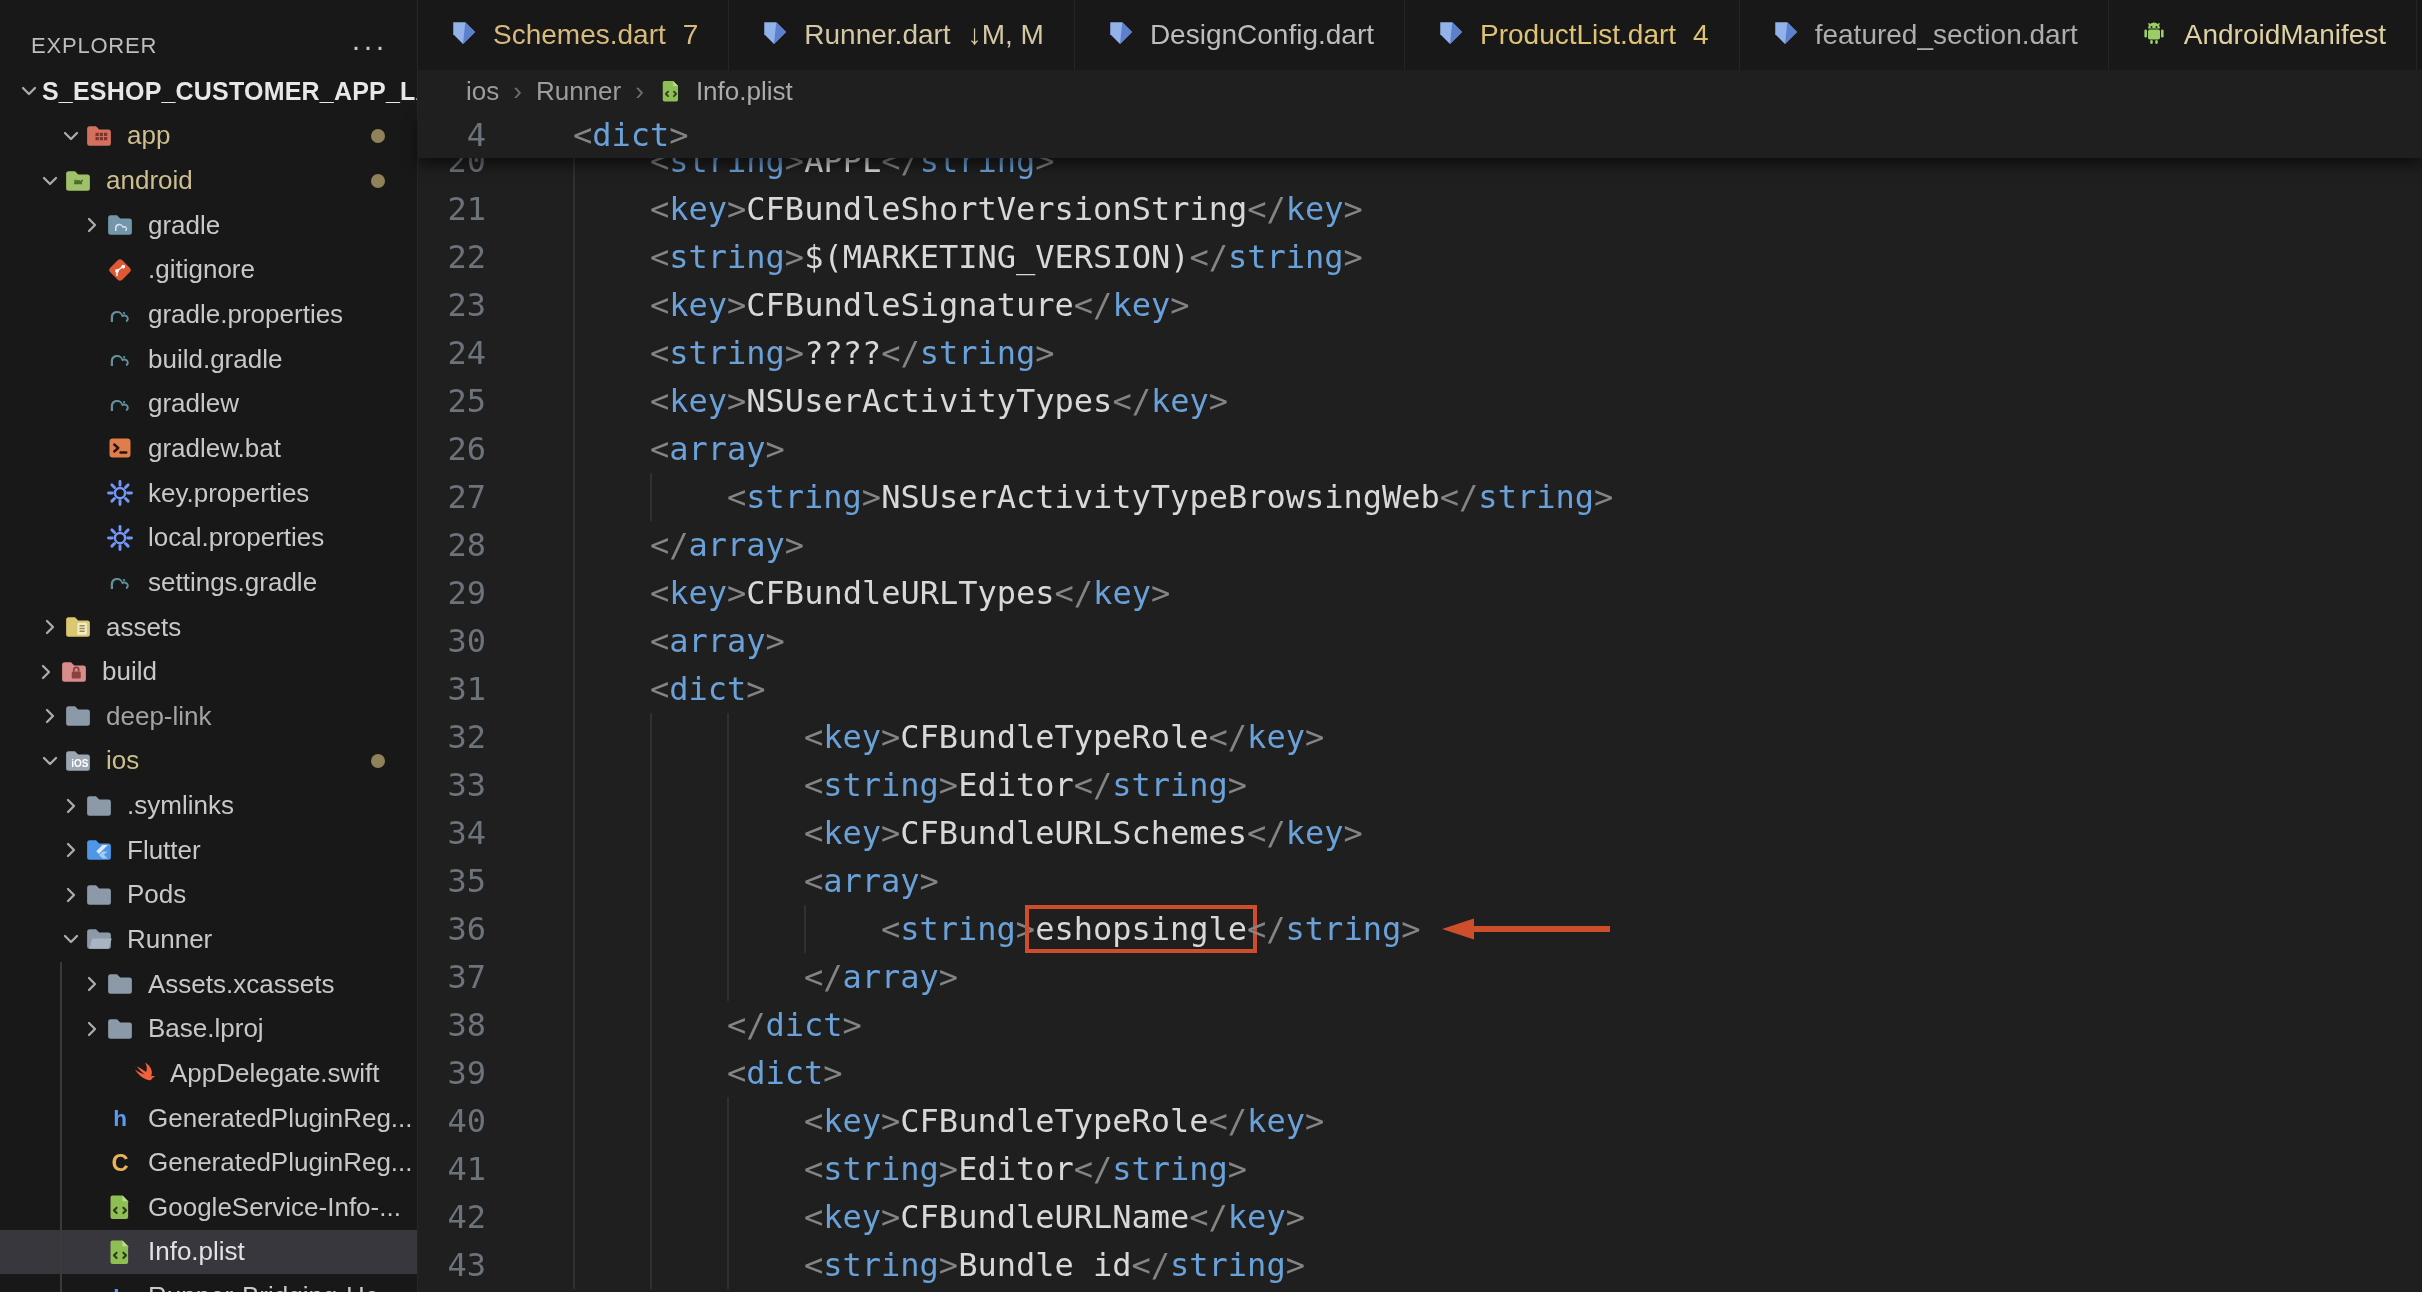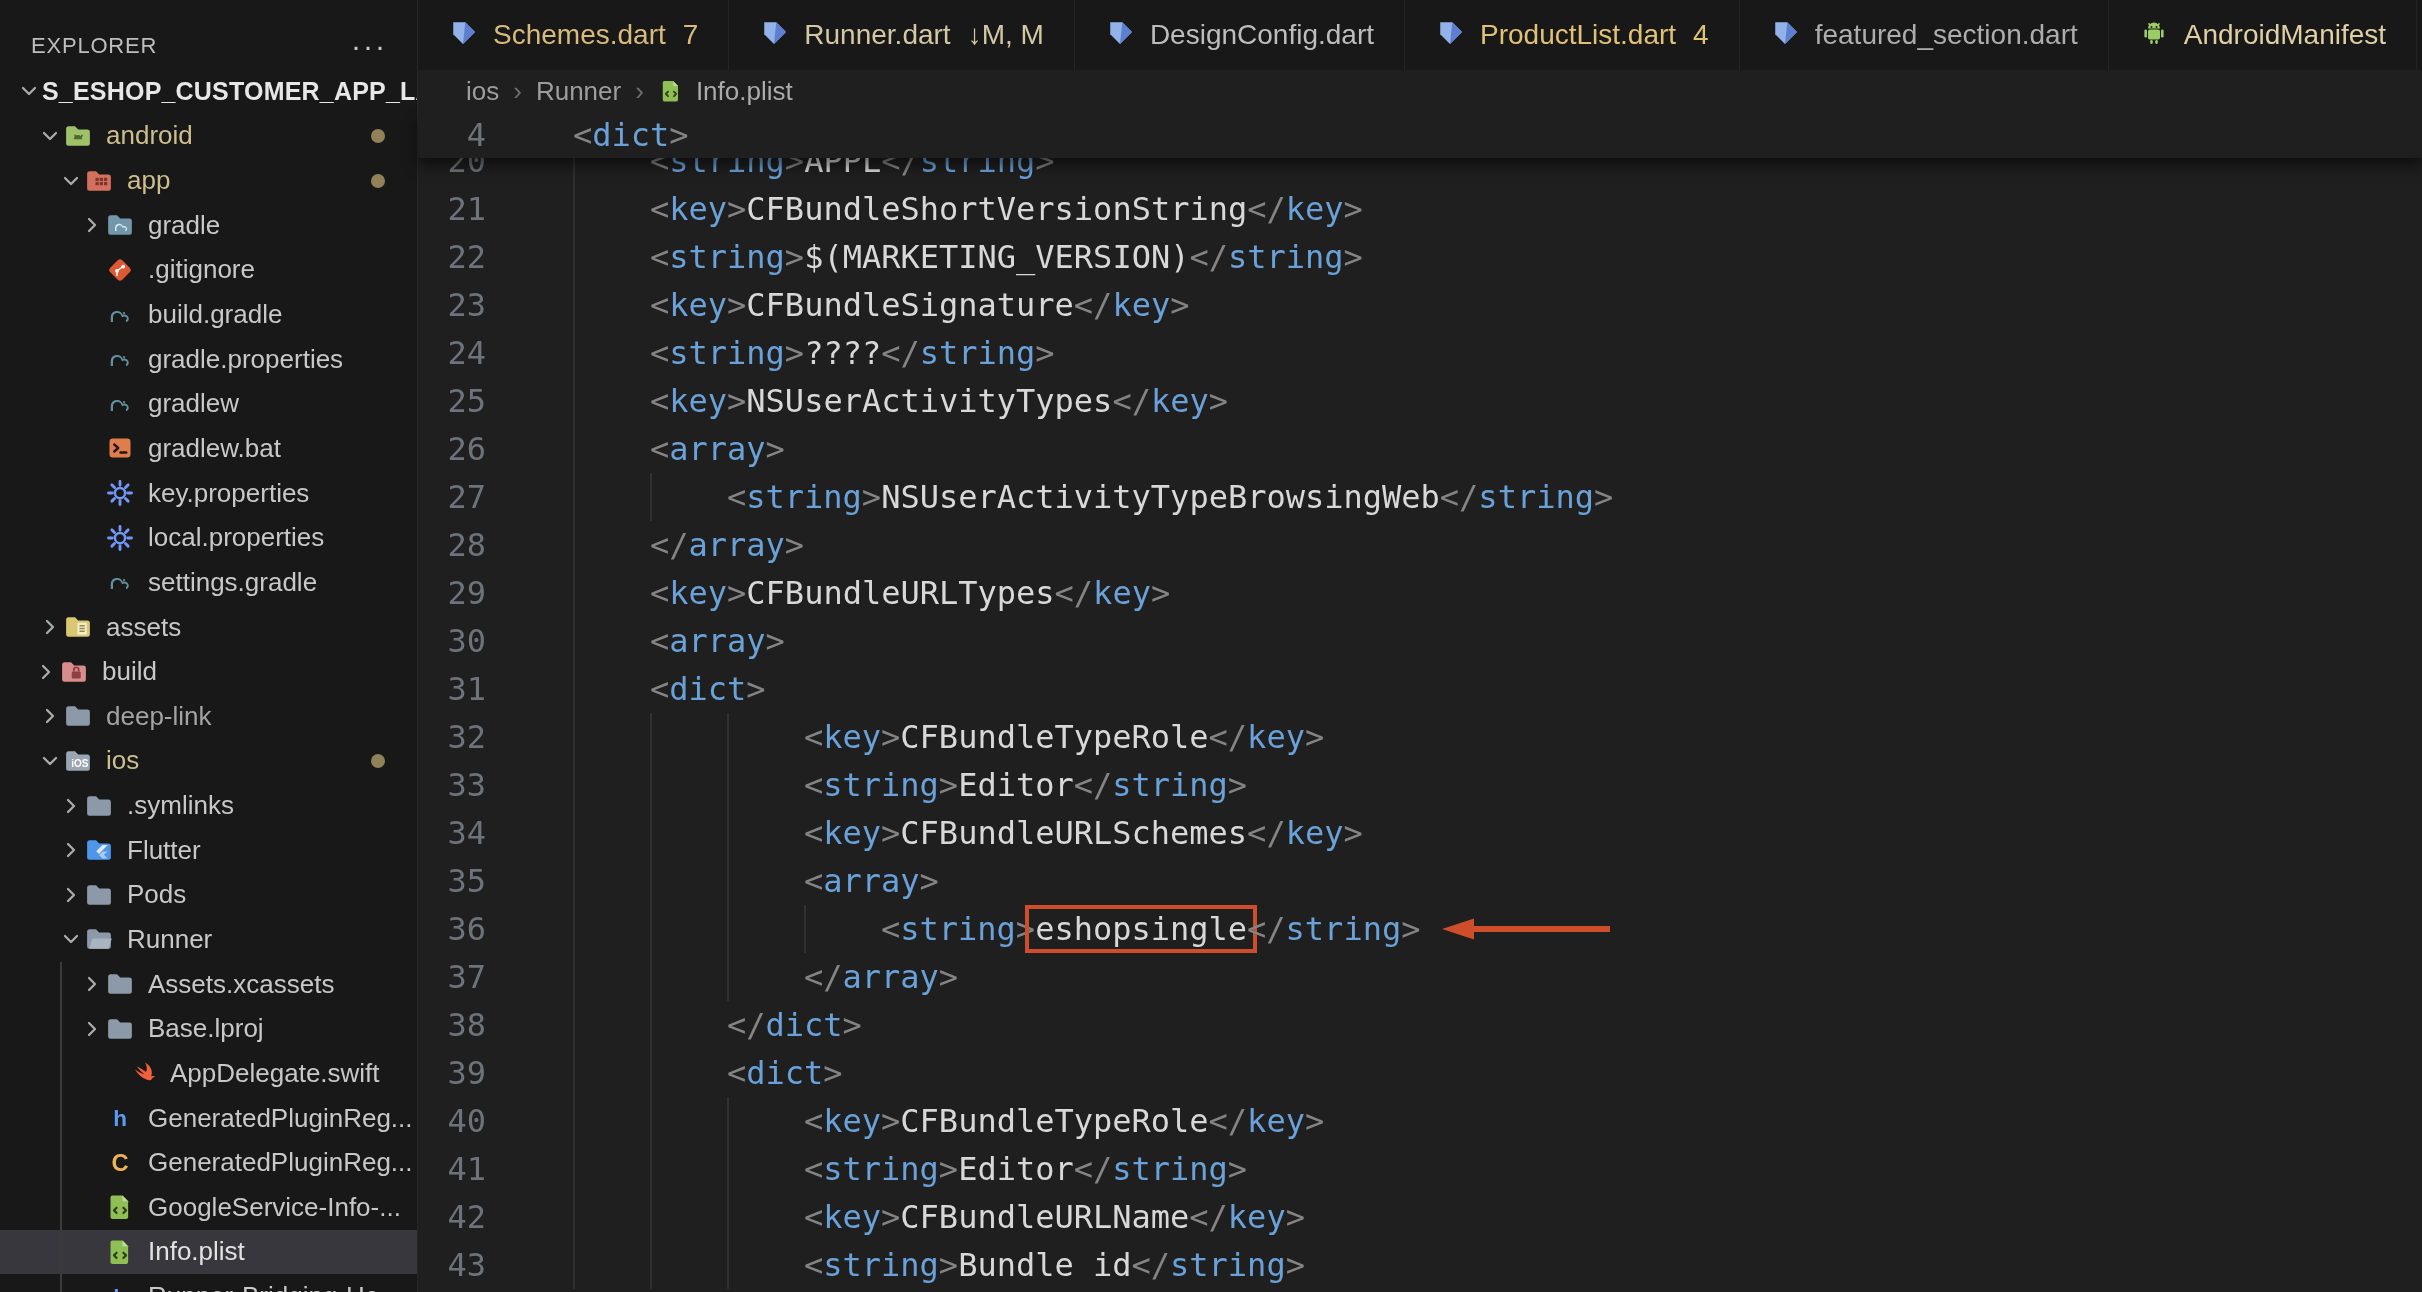--- a/index.html
+++ b/index.html
@@ -75,38 +75,20 @@
         <div class="trow root" style="padding-left:14px">
           <span class="chev">
             <span class="ficon">
               <svg width="24" height="24" viewBox="0 0 24 24">
                 <path d="M6 9l6 6 6-6" stroke="#ABABAB" stroke-width="2.3" fill="none" stroke-linecap="round" stroke-linejoin="round"></path>
               </svg>
             </span>
           </span>
           <span class="tlabel" style="color:#E7E7E7">S_ESHOP_CUSTOMER_APP_LA...</span>
         </div>
-        <div class="trow" style="padding-left:35px">
-          <span class="chev">
-            <span class="ficon">
-              <svg width="24" height="24" viewBox="0 0 24 24">
-                <path d="M6 9l6 6 6-6" stroke="#ABABAB" stroke-width="2.3" fill="none" stroke-linecap="round" stroke-linejoin="round"></path>
-              </svg>
-            </span>
-          </span>
-          <span class="ficon">
-            <svg width="30" height="30" viewBox="0 0 24 24">
-              <path d="M2.5 6.2a2 2 0 0 1 2-2h5.1l2.6 2.6h7.3a2 2 0 0 1 2 2v9a2 2 0 0 1-2 2H4.5a2 2 0 0 1-2-2Z" fill="#9EC169"></path>
-              <path d="M8.6 14.6a3.4 3.4 0 0 1 6.8 0Z" fill="#4E6B2F"></path>
-              <path d="M9.6 11.4l.8 1.2M15.4 11.4l-.8 1.2" stroke="#4E6B2F" stroke-width="1.2" stroke-linecap="round"></path>
-            </svg>
-          </span>
-          <span class="tlabel" style="color:#CDBE8E">android</span>
-          <span class="tdot"></span>
-        </div>
         <div class="trow" style="padding-left:56px">
           <span class="chev">
             <span class="ficon">
               <svg width="24" height="24" viewBox="0 0 24 24">
                 <path d="M6 9l6 6 6-6" stroke="#ABABAB" stroke-width="2.3" fill="none" stroke-linecap="round" stroke-linejoin="round"></path>
               </svg>
             </span>
           </span>
           <span class="ficon">
             <svg width="30" height="30" viewBox="0 0 24 24">
@@ -117,20 +99,38 @@
                 <rect x="16" y="9.4" width="2.6" height="2.6"></rect>
                 <rect x="9.2" y="12.8" width="2.6" height="2.6"></rect>
                 <rect x="12.6" y="12.8" width="2.6" height="2.6"></rect>
                 <rect x="16" y="12.8" width="2.6" height="2.6"></rect>
               </g>
             </svg>
           </span>
           <span class="tlabel" style="color:#CDBE8E">app</span>
           <span class="tdot"></span>
         </div>
+        <div class="trow" style="padding-left:35px">
+          <span class="chev">
+            <span class="ficon">
+              <svg width="24" height="24" viewBox="0 0 24 24">
+                <path d="M6 9l6 6 6-6" stroke="#ABABAB" stroke-width="2.3" fill="none" stroke-linecap="round" stroke-linejoin="round"></path>
+              </svg>
+            </span>
+          </span>
+          <span class="ficon">
+            <svg width="30" height="30" viewBox="0 0 24 24">
+              <path d="M2.5 6.2a2 2 0 0 1 2-2h5.1l2.6 2.6h7.3a2 2 0 0 1 2 2v9a2 2 0 0 1-2 2H4.5a2 2 0 0 1-2-2Z" fill="#9EC169"></path>
+              <path d="M8.6 14.6a3.4 3.4 0 0 1 6.8 0Z" fill="#4E6B2F"></path>
+              <path d="M9.6 11.4l.8 1.2M15.4 11.4l-.8 1.2" stroke="#4E6B2F" stroke-width="1.2" stroke-linecap="round"></path>
+            </svg>
+          </span>
+          <span class="tlabel" style="color:#CDBE8E">android</span>
+          <span class="tdot"></span>
+        </div>
         <div class="trow" style="padding-left:77px">
           <span class="chev">
             <span class="ficon">
               <svg width="24" height="24" viewBox="0 0 24 24">
                 <path d="M9 6l6 6-6 6" stroke="#ABABAB" stroke-width="2.3" fill="none" stroke-linecap="round" stroke-linejoin="round"></path>
               </svg>
             </span>
           </span>
           <span class="ficon">
             <svg width="30" height="30" viewBox="0 0 24 24">
@@ -153,31 +153,31 @@
           <span class="tlabel" style="color:#C8C8C8">.gitignore</span>
         </div>
         <div class="trow" style="padding-left:77px">
           <span class="chev"></span>
           <span class="ficon">
             <svg width="30" height="30" viewBox="0 0 24 24">
               <path d="M4.6 17.6v-4a5 5 0 0 1 9.6-1.8c2.5-.7 4.8.9 4.8 3.1 0 1.5-.9 2.6-2.1 2.7l-.3-1.7c.6-.1.9-.5.9-1 0-1.2-1.4-2-2.9-1.5l-1 .3-.4-1a3.5 3.5 0 0 0-6.8 1.2v3.7Z" fill="#63909F"></path>
               <circle cx="15.2" cy="10.4" r=".9" fill="#63909F"></circle>
             </svg>
           </span>
-          <span class="tlabel" style="color:#C8C8C8">build.gradle</span>
+          <span class="tlabel" style="color:#C8C8C8">gradle.properties</span>
         </div>
         <div class="trow" style="padding-left:77px">
           <span class="chev"></span>
           <span class="ficon">
             <svg width="30" height="30" viewBox="0 0 24 24">
               <path d="M4.6 17.6v-4a5 5 0 0 1 9.6-1.8c2.5-.7 4.8.9 4.8 3.1 0 1.5-.9 2.6-2.1 2.7l-.3-1.7c.6-.1.9-.5.9-1 0-1.2-1.4-2-2.9-1.5l-1 .3-.4-1a3.5 3.5 0 0 0-6.8 1.2v3.7Z" fill="#63909F"></path>
               <circle cx="15.2" cy="10.4" r=".9" fill="#63909F"></circle>
             </svg>
           </span>
-          <span class="tlabel" style="color:#C8C8C8">gradle.properties</span>
+          <span class="tlabel" style="color:#C8C8C8">build.gradle</span>
         </div>
         <div class="trow" style="padding-left:77px">
           <span class="chev"></span>
           <span class="ficon">
             <svg width="30" height="30" viewBox="0 0 24 24">
               <path d="M4.6 17.6v-4a5 5 0 0 1 9.6-1.8c2.5-.7 4.8.9 4.8 3.1 0 1.5-.9 2.6-2.1 2.7l-.3-1.7c.6-.1.9-.5.9-1 0-1.2-1.4-2-2.9-1.5l-1 .3-.4-1a3.5 3.5 0 0 0-6.8 1.2v3.7Z" fill="#63909F"></path>
               <circle cx="15.2" cy="10.4" r=".9" fill="#63909F"></circle>
             </svg>
           </span>
           <span class="tlabel" style="color:#C8C8C8">gradlew</span>

